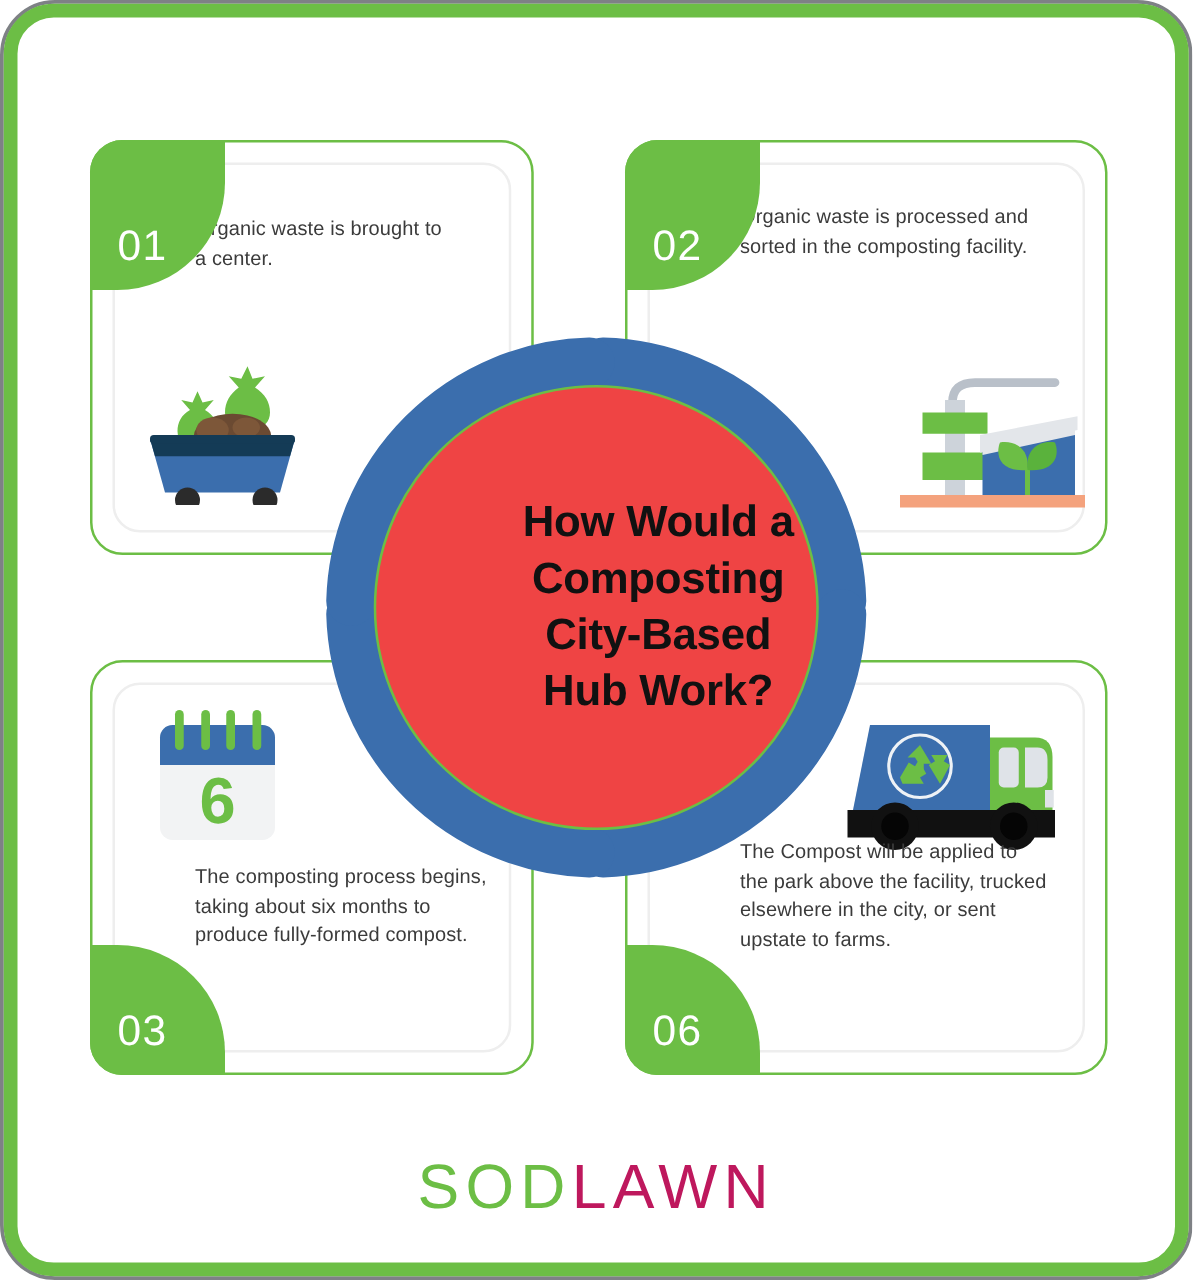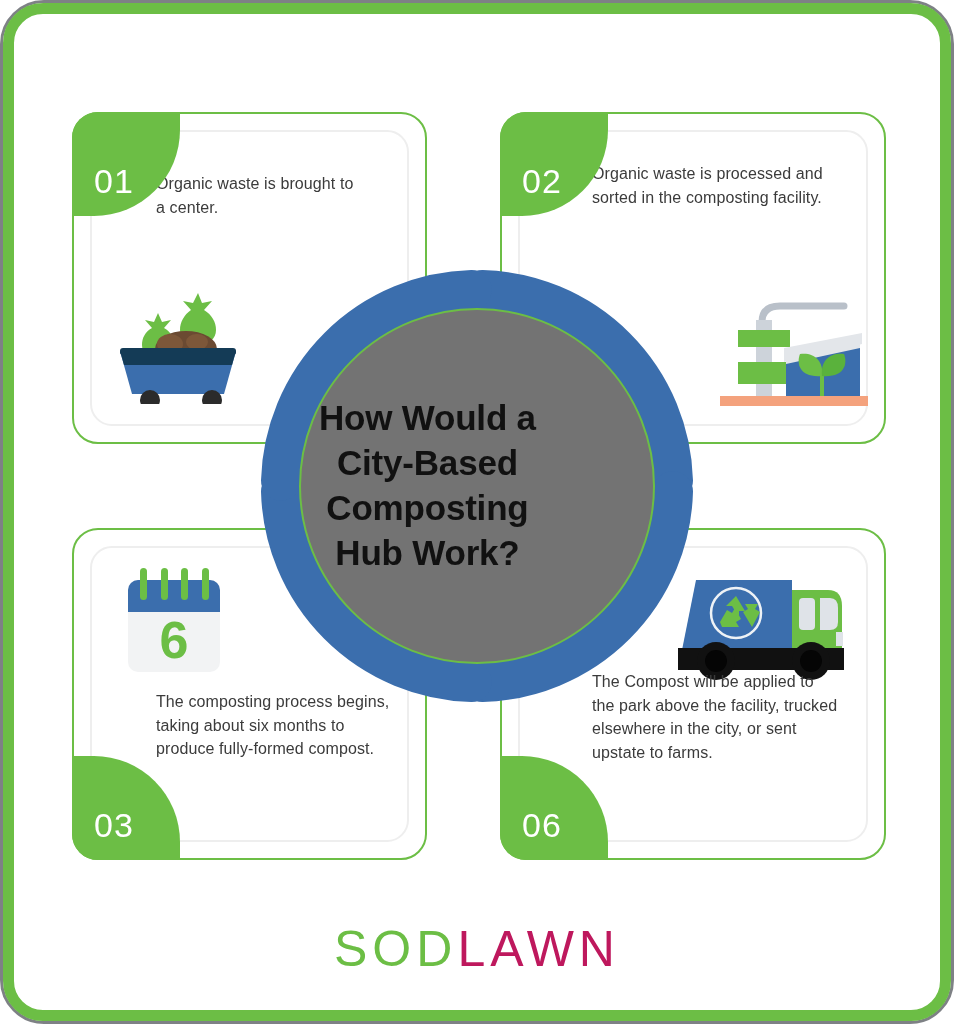--- a/index.html
+++ b/index.html
@@ -77,21 +77,21 @@
     display: flex;
     align-items: flex-end;
     justify-content: flex-start;
     line-height: 1;
   }
   .badge span { display:block; }
 
   .badge.tl {
     left: -2px; top: -2px;
     border-radius: 26px 0 86px 0;
-    padding: 0 0 18px 22px;
+    padding: 16px 0 18px 22px;
   }
   .badge.bl {
     left: -2px; bottom: -2px;
     border-radius: 0 86px 0 26px;
     padding: 0 0 18px 22px;
     align-items: flex-end;
     text-align: right;
   }
 
   .card-text {
@@ -114,26 +114,26 @@
     width: 444px;
     height: 444px;
   }
   .center-circle {
     position: absolute;
     left: 44px;
     top: 44px;
     width: 356px;
     height: 356px;
     border-radius: 50%;
-    background: #737373;
+    background: #ef4444;
     border: 2px solid #6cbe45;
     box-sizing: border-box;
     display: flex;
     align-items: center;
-    justify-content: flex-start;
+    justify-content: flex-end;
   }
   .center-title {
     font-size: 35px;
     font-weight: bold;
     line-height: 1.28;
     text-align: center;
     color: #111111;
     letter-spacing: -0.2px;
     padding: 0 18px;
   }
@@ -286,22 +286,22 @@
 
         <path d="M 227.3 26.0 A 196 196 0 0 1 418.0 216.7"></path>
         <path d="M 418.0 227.3 A 196 196 0 0 1 227.3 418.0"></path>
         <path d="M 216.7 418.0 A 196 196 0 0 1 26.0 227.3"></path>
         <path d="M 26.0 216.7 A 196 196 0 0 1 216.7 26.0"></path>
       </g>
     </svg>
     <div class="center-circle">
       <div class="center-title">
         <div>How Would a</div>
+        <div>Composting</div>
         <div>City-Based</div>
-        <div>Composting</div>
         <div>Hub Work?</div>
       </div>
     </div>
   </div>
 
   <div class="logo">
     <span class="sod">SOD</span><span class="lawn">LAWN</span>
   </div>
 
 </div>

